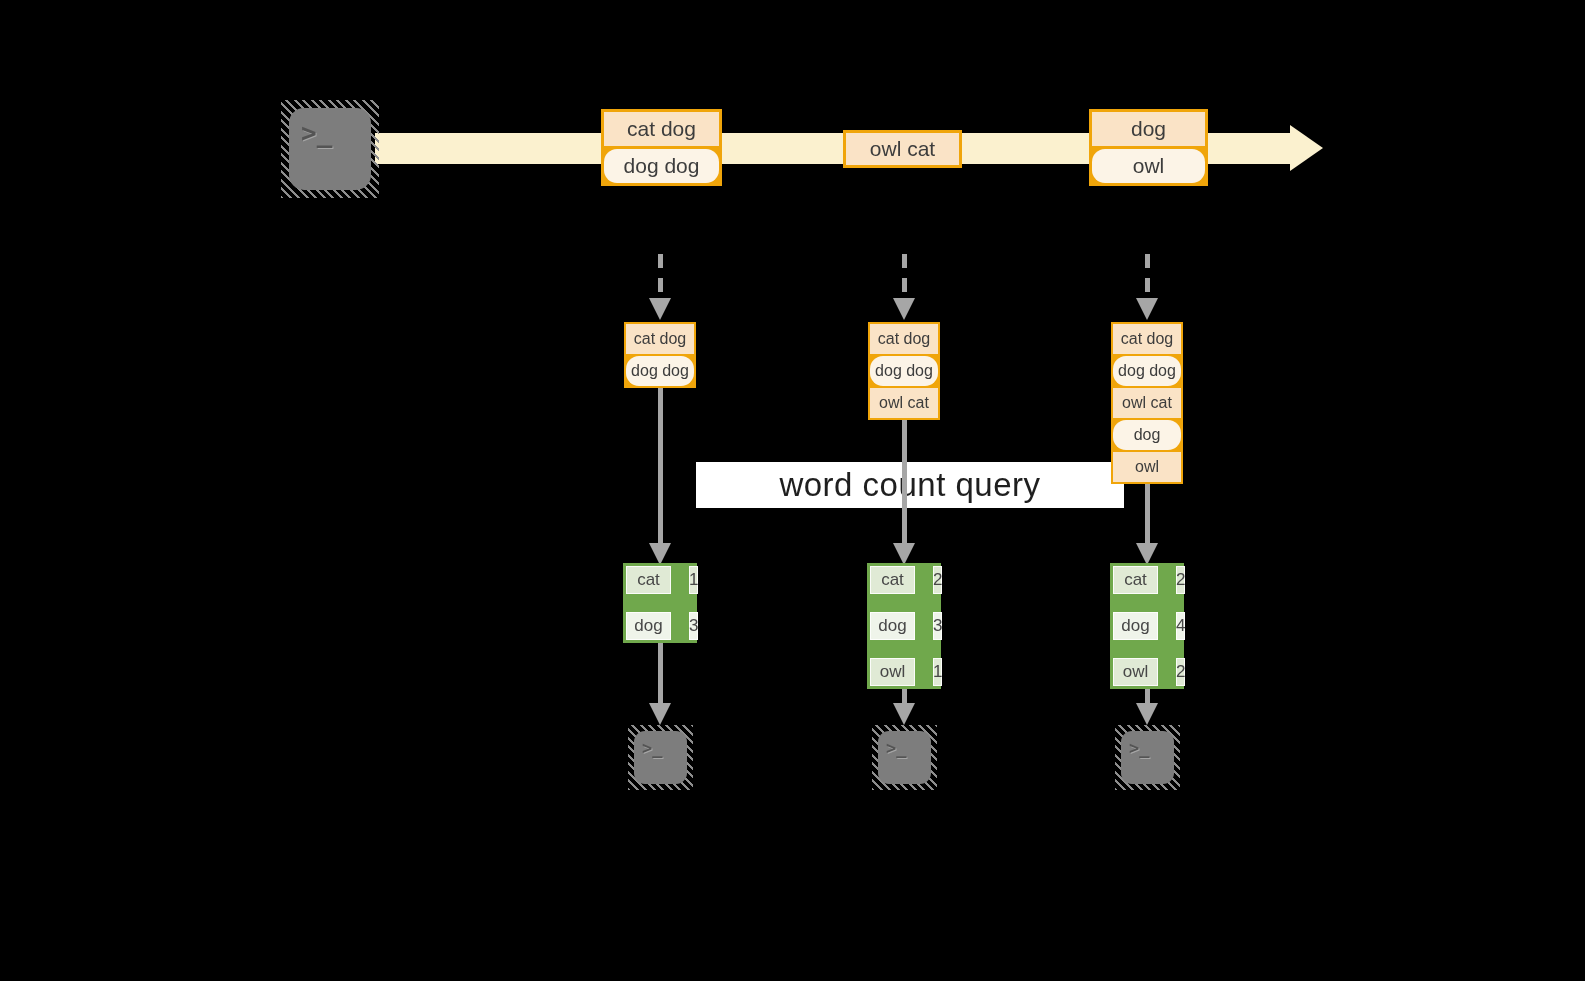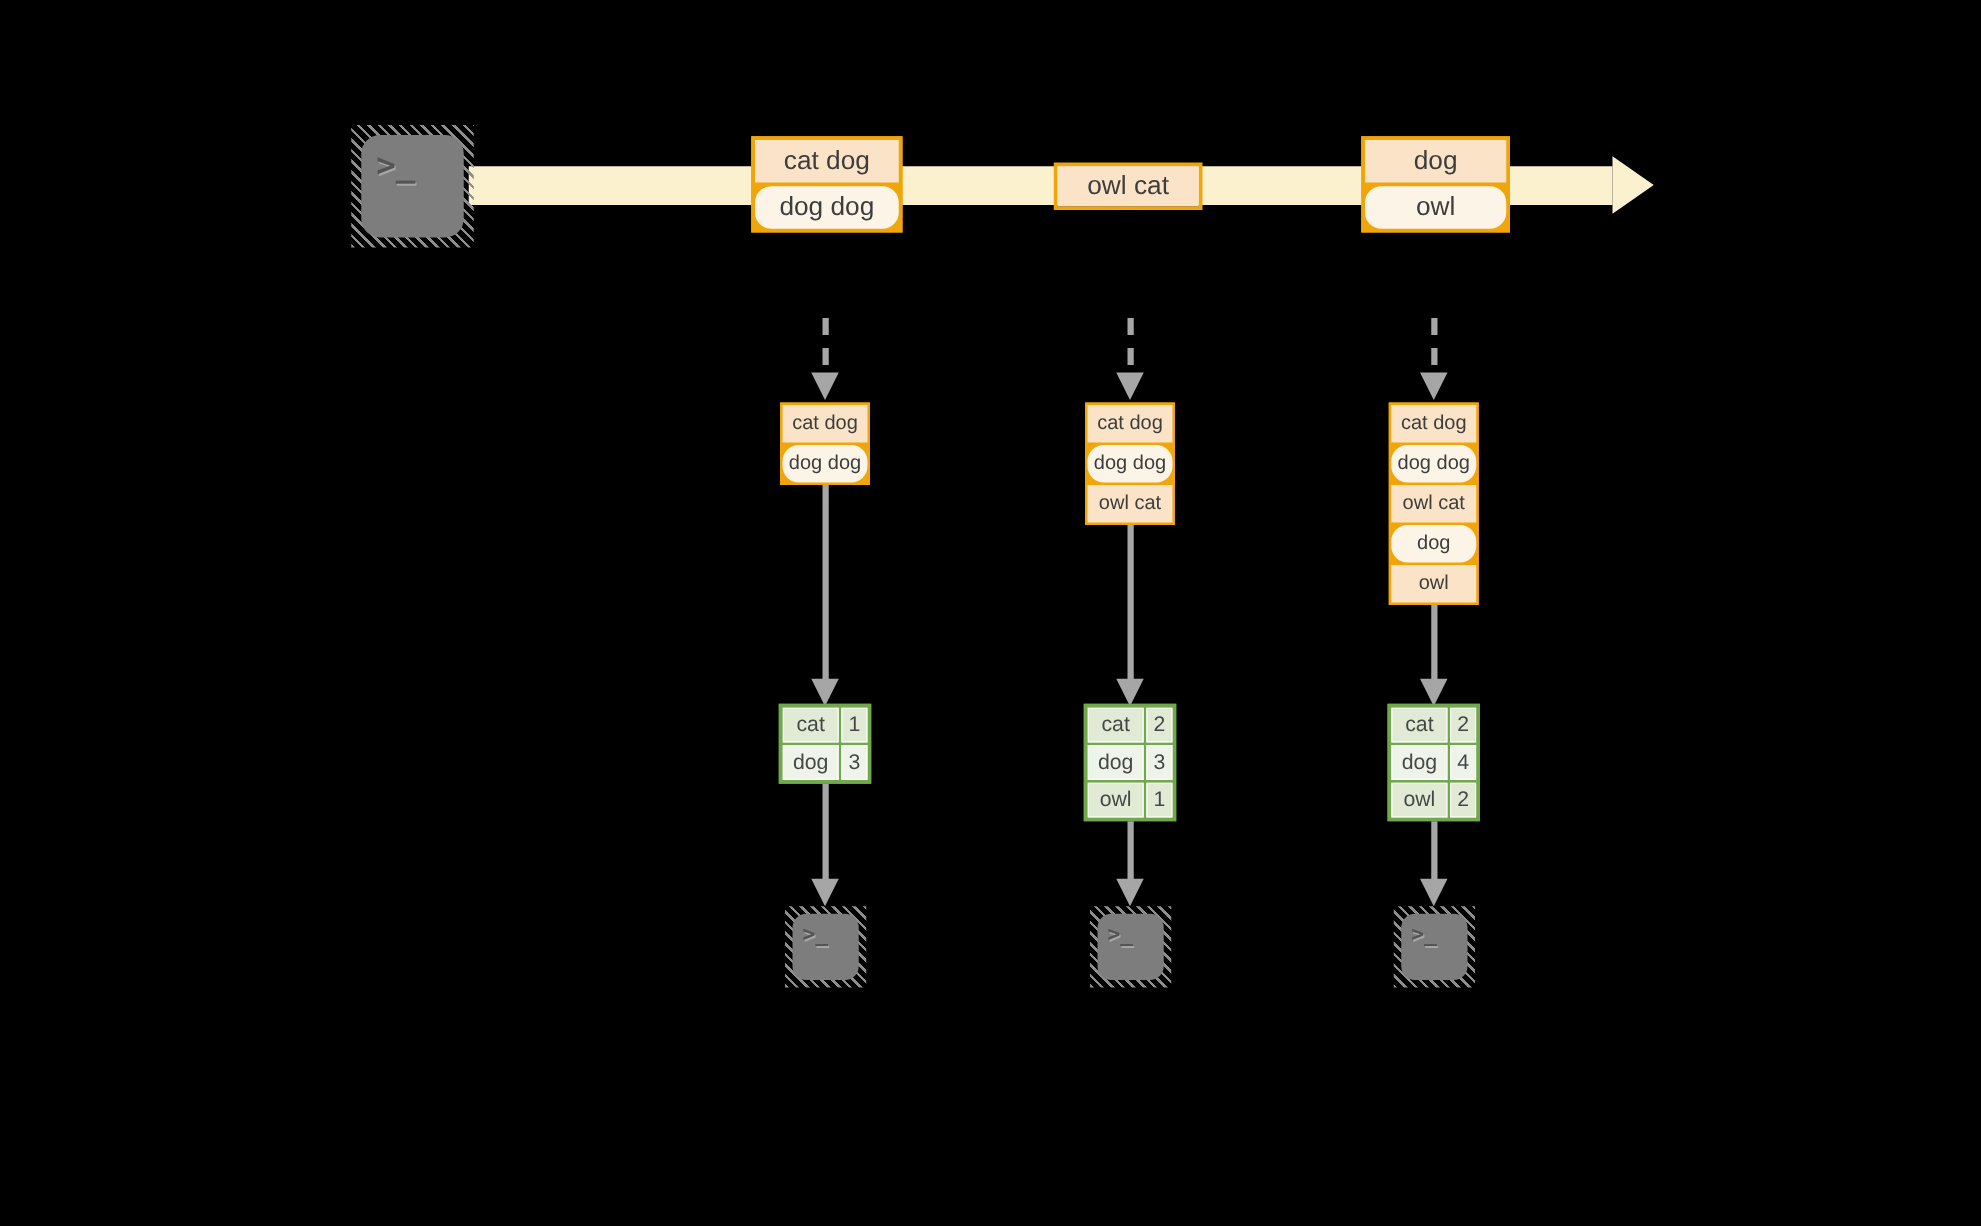--- a/index.html
+++ b/index.html
@@ -38,21 +38,21 @@
   .gline{width:5px;background:#A6A6A6;z-index:2;}
   .down-head{width:0;height:0;border-left:11px solid transparent;border-right:11px solid transparent;
              border-top:22px solid #A6A6A6;z-index:2;}
 
   
   .qbox{background:#ffffff;display:flex;align-items:center;justify-content:center;
         font-size:33px;font-weight:400;color:#1f1f1f;z-index:1;letter-spacing:0.5px;}
 
   
   .gtable{border:3px solid #70A84C;background:#70A84C;box-sizing:border-box;width:74px;
-          display:grid;grid-template-columns:45px 1fr;gap:2px;z-index:3;}
+          display:grid;grid-template-columns:45px 1fr;gap:18px;z-index:3;}
   .gcell{height:28px;display:flex;align-items:center;justify-content:center;
          font-size:17px;color:#474747;box-shadow:inset 0 0 0 1px rgba(255,255,255,.85);}
   .gd{background:#E0EAD5;}
   .gl{background:#EFF4EA;}
 </style>
 </head>
 <body>
 
 <div class="canvas">
 
@@ -79,20 +79,23 @@
     <div class="erow cream">owl</div>
   </div>
 
   <div class="abs dash-line" style="left:658px;top:254px;height:42px;"></div>
   <div class="abs down-head" style="left:649px;top:298px;"></div>
   <div class="abs dash-line" style="left:902px;top:254px;height:42px;"></div>
   <div class="abs down-head" style="left:893px;top:298px;"></div>
   <div class="abs dash-line" style="left:1145px;top:254px;height:42px;"></div>
   <div class="abs down-head" style="left:1136px;top:298px;"></div>
 
+  <div class="abs qbox" style="left:696px;top:462px;width:428px;height:46px;">
+    <span>word count query</span>
+  </div>
 
   <div class="abs stack" style="left:624px;top:322px;">
     <div class="srow peach">cat dog</div>
     <div class="srow cream">dog dog</div>
   </div>
 
   <div class="abs stack" style="left:868px;top:322px;">
     <div class="srow peach">cat dog</div>
     <div class="srow cream">dog dog</div>
     <div class="srow peach">owl cat</div>

